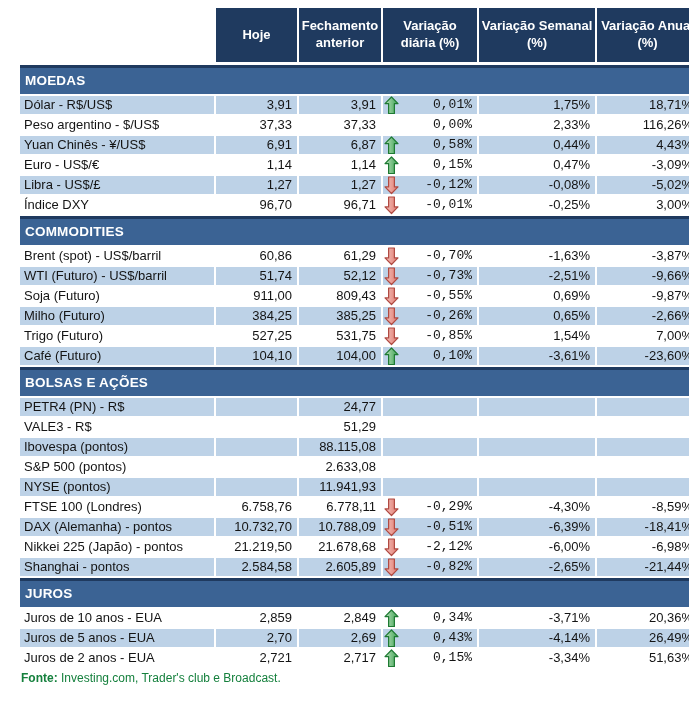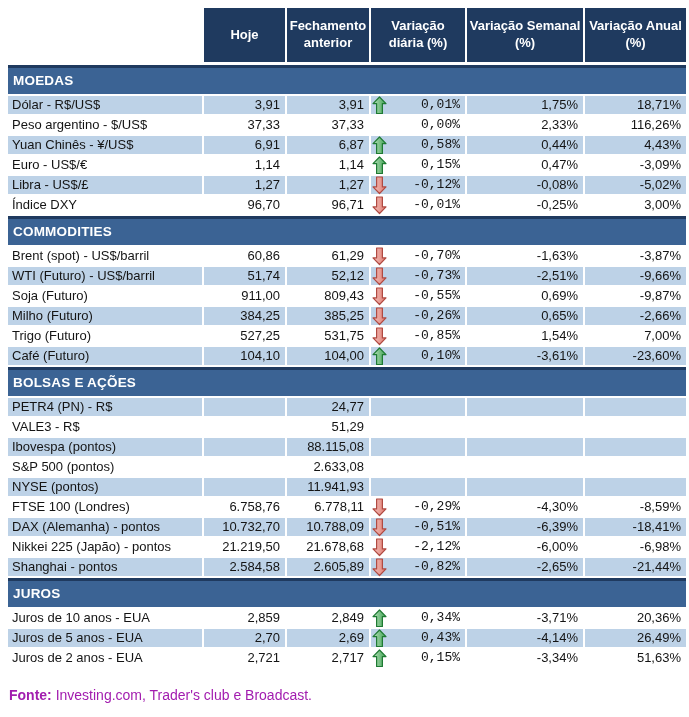--- a/index.html
+++ b/index.html
@@ -12,21 +12,21 @@
   *{box-sizing:border-box;margin:0;padding:0;}
   html,body{background:#ffffff;}
   body{
     font-family:"Liberation Sans", sans-serif;
     color:var(--text);
     -webkit-font-smoothing:antialiased;
   }
   .page{
     width:689px;
     height:717px;
-    padding:8px 3px 0 8px;
+    padding:8px 3px 0 20px;
     background:#ffffff;
     overflow:hidden;
   }
   .fin-table{width:678px;}
 
   
   .grid{
     display:grid;
     grid-template-columns:196px 83px 84px 96px 118px 101px;
   }
@@ -95,24 +95,24 @@
     margin-left:1px;
     flex:0 0 auto;
     display:inline-block;
     position:relative;
     z-index:2;
   }
   .arrow svg{display:block;overflow:visible;}
 
   
   .footer{
-    margin-top:20px;
-    font-size:14px;
+    margin-top:4px;
+    font-size:12px;
     padding-left:1px;
-    color:#a21caf;
+    color:#15803d;
   }
   .footer .bold{font-weight:bold;}
   .hidden-defs{position:absolute;width:0;height:0;overflow:hidden;}
 </style>
 </head>
 <body>
 
 <svg class="hidden-defs" aria-hidden="true">
   <defs>
     <linearGradient id="gradUp" x1="0" y1="0" x2="1" y2="0">

